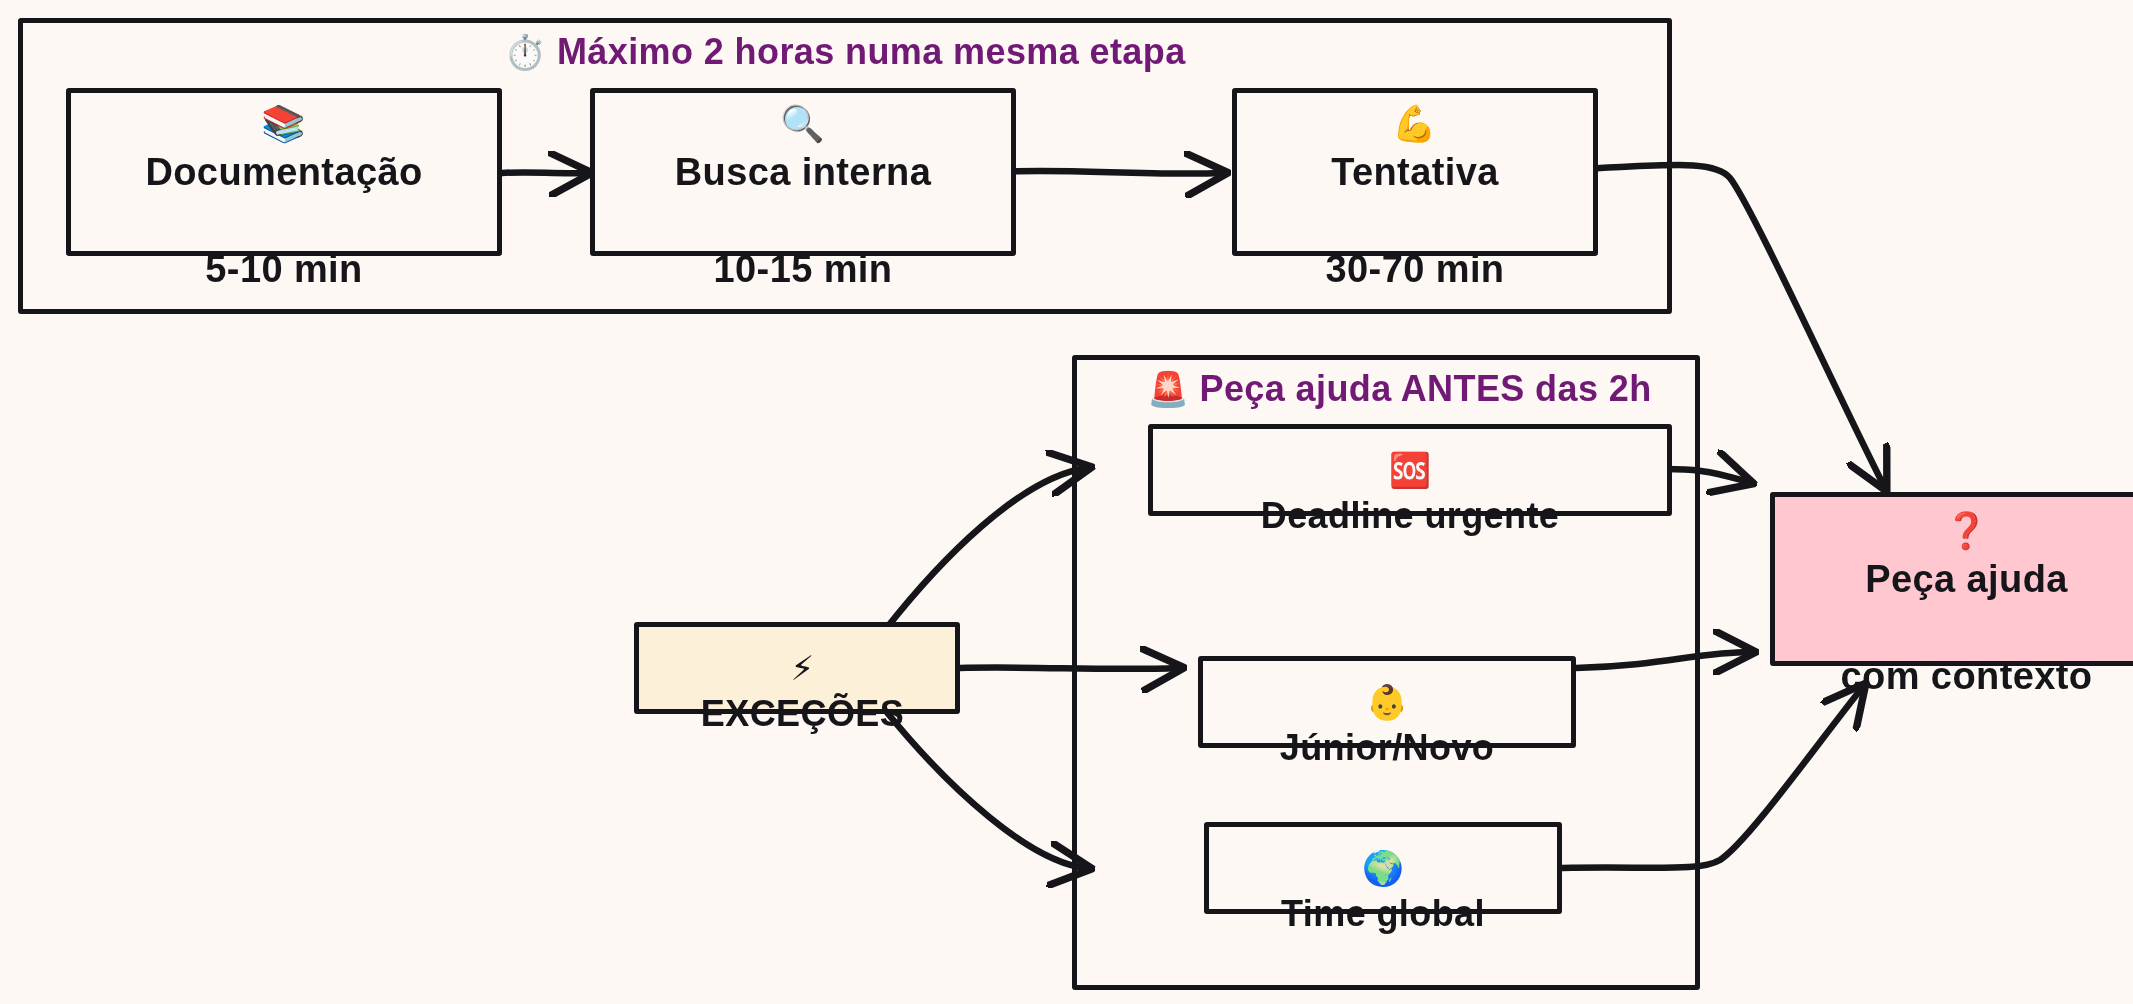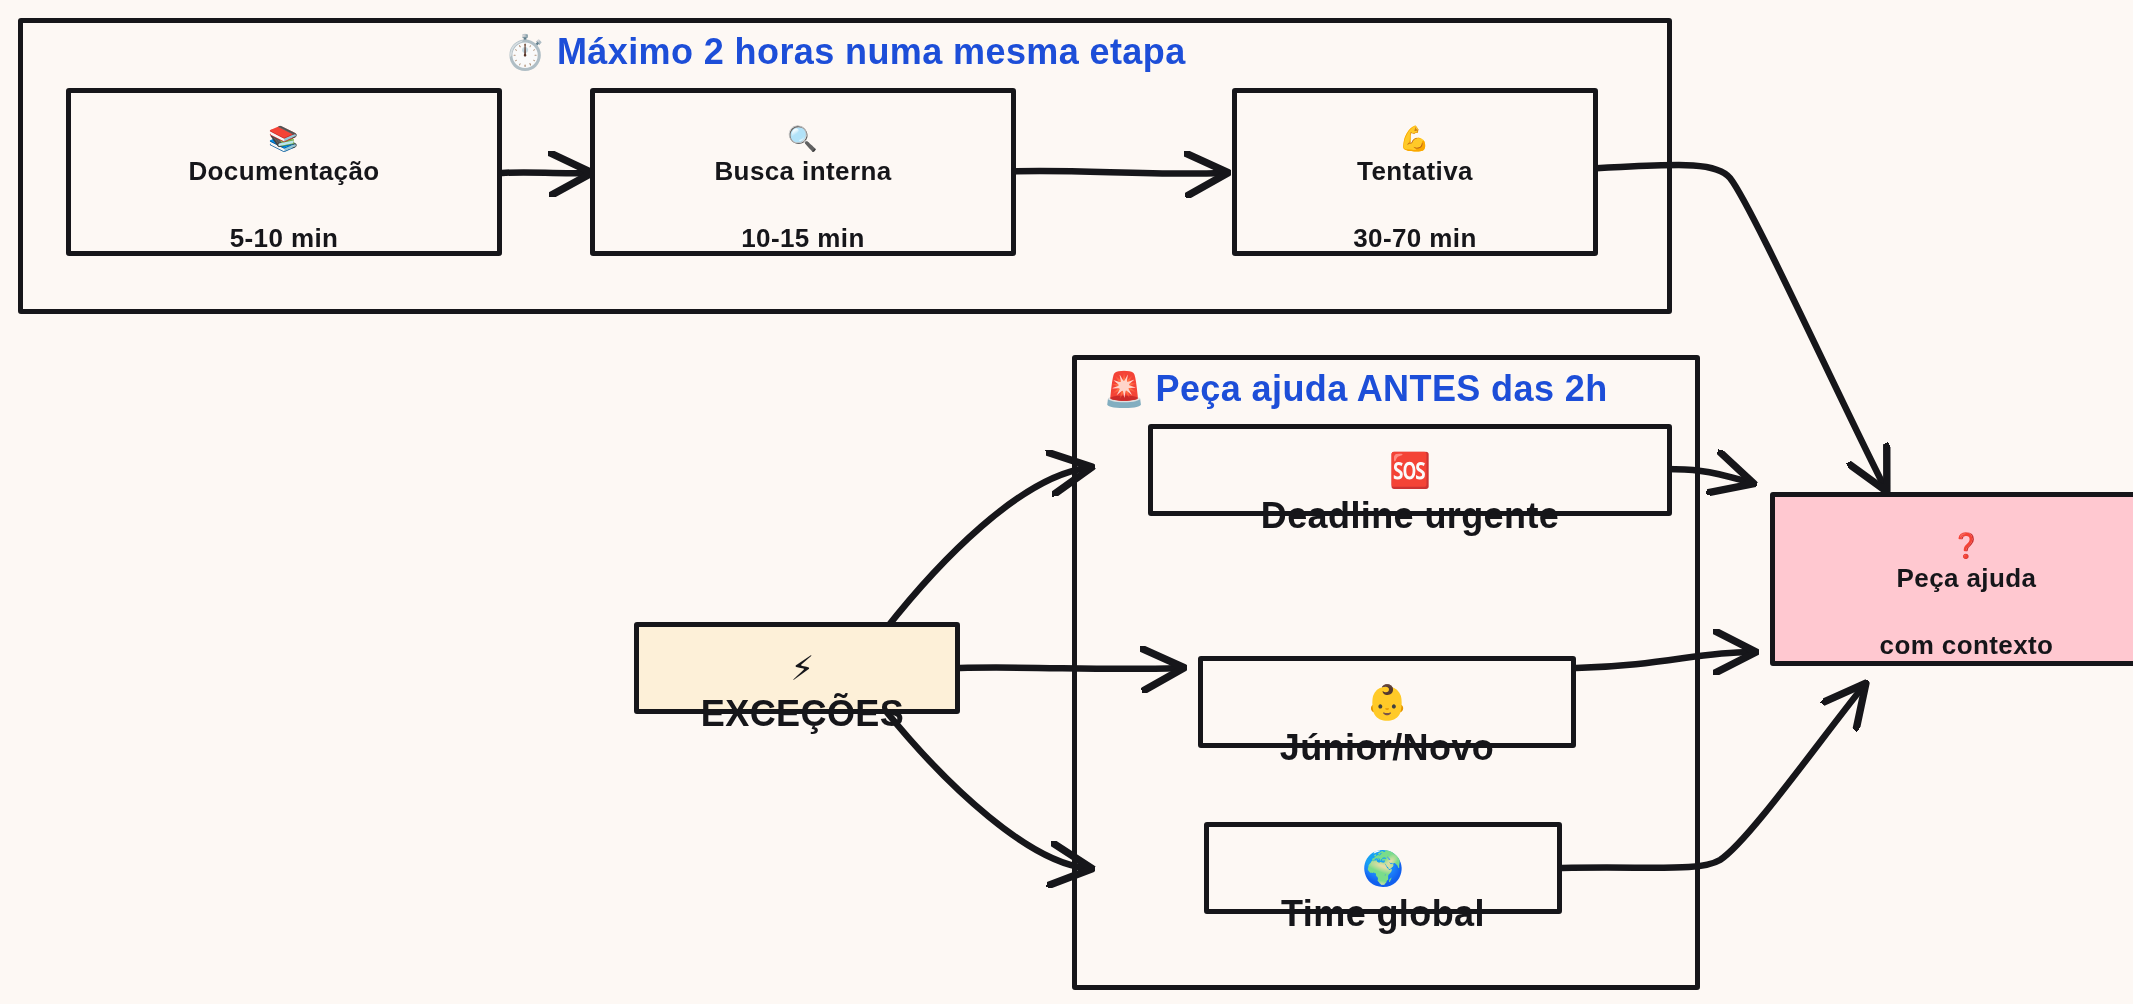--- a/index.html
+++ b/index.html
@@ -46,38 +46,39 @@
     border: 5px solid #16161a;
     background: transparent;
     border-radius: 3px;
   }
   .group-title {
     position: absolute;
     top: 8px;
     left: 0;
     width: 100%;
     text-align: center;
-    color: #1d4ed8;
+    color: #701a75;
     white-space: nowrap;
   }
   .group-title.left {
     text-align: left;
     padding-left: 26px;
+    margin-left: 44px;
   }
   .emoji {
     font-family: "DejaVu Sans", sans-serif;
     font-size: 0.94em;
     letter-spacing: 0;
   }
   .txt {
     font-family: "Liberation Sans", sans-serif;
     font-weight: 600;
     letter-spacing: 0.4px;
   }
-  .f38 { font-size: 26px; }
+  .f38 { font-size: 38px; }
   .f36 { font-size: 36px; }
   .node-inner {
     padding: 4px 14px;
   }
   .qmark {
     color: #e01b24;
     font-weight: 700;
   }
   .accent-pink { background: #ffc8d0; }
   .accent-cream { background: #fdf0d8; padding-left: 11px; }

